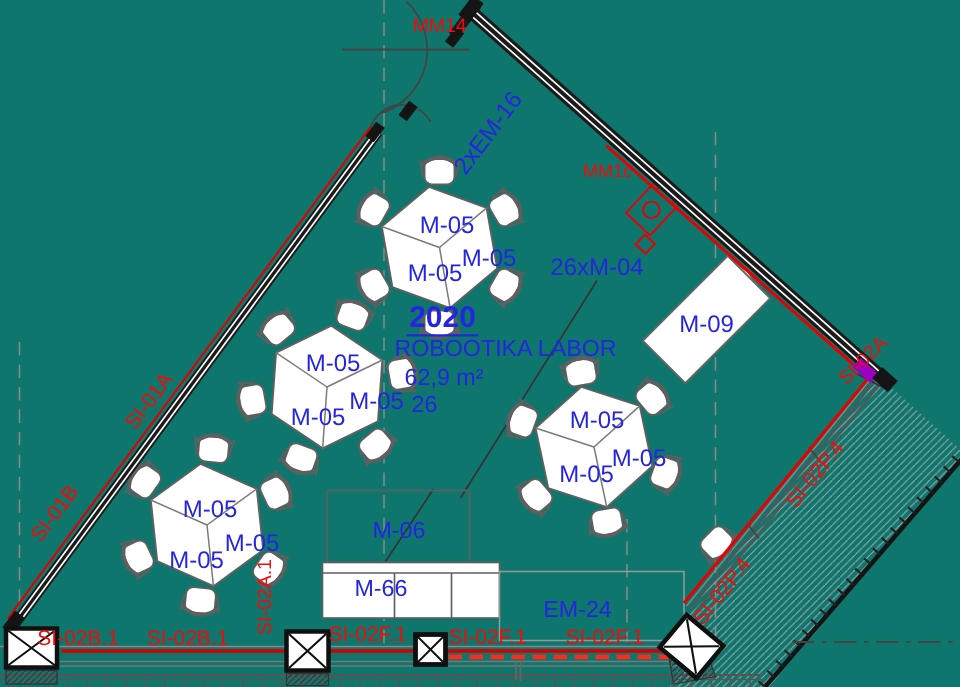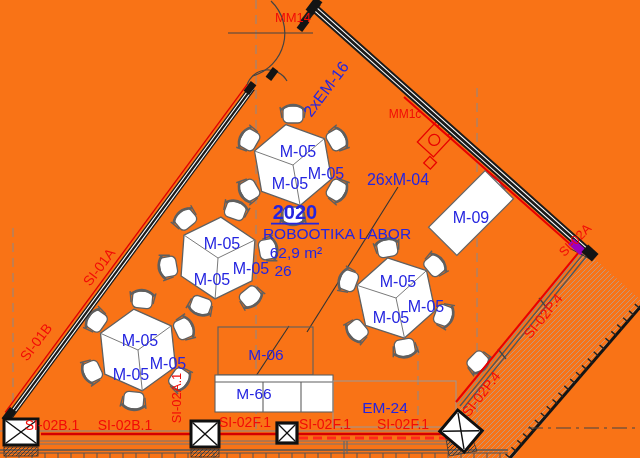--- a/index.html
+++ b/index.html
@@ -1,16 +1,16 @@
 <!DOCTYPE html>
 <html><head>
 <meta charset="utf-8">
 <style>
   html,body{margin:0;padding:0;background:#fff;}
-  .stage{position:relative;width:640px;height:458px;overflow:hidden;background:#f97316;
+  .stage{position:relative;width:640px;height:458px;overflow:hidden;background:#0f766e;
          font-family:"Liberation Sans","DejaVu Sans",sans-serif;}
   svg text{font-family:"Liberation Sans","DejaVu Sans",sans-serif;}
 </style>
 </head>
 <body>
 
 <div class="stage">
 <svg id="plan" width="640" height="458" viewBox="0 0 640 458" xmlns="http://www.w3.org/2000/svg">
   <defs>
     <pattern id="terrHatch" width="5" height="5" patternUnits="userSpaceOnUse">

